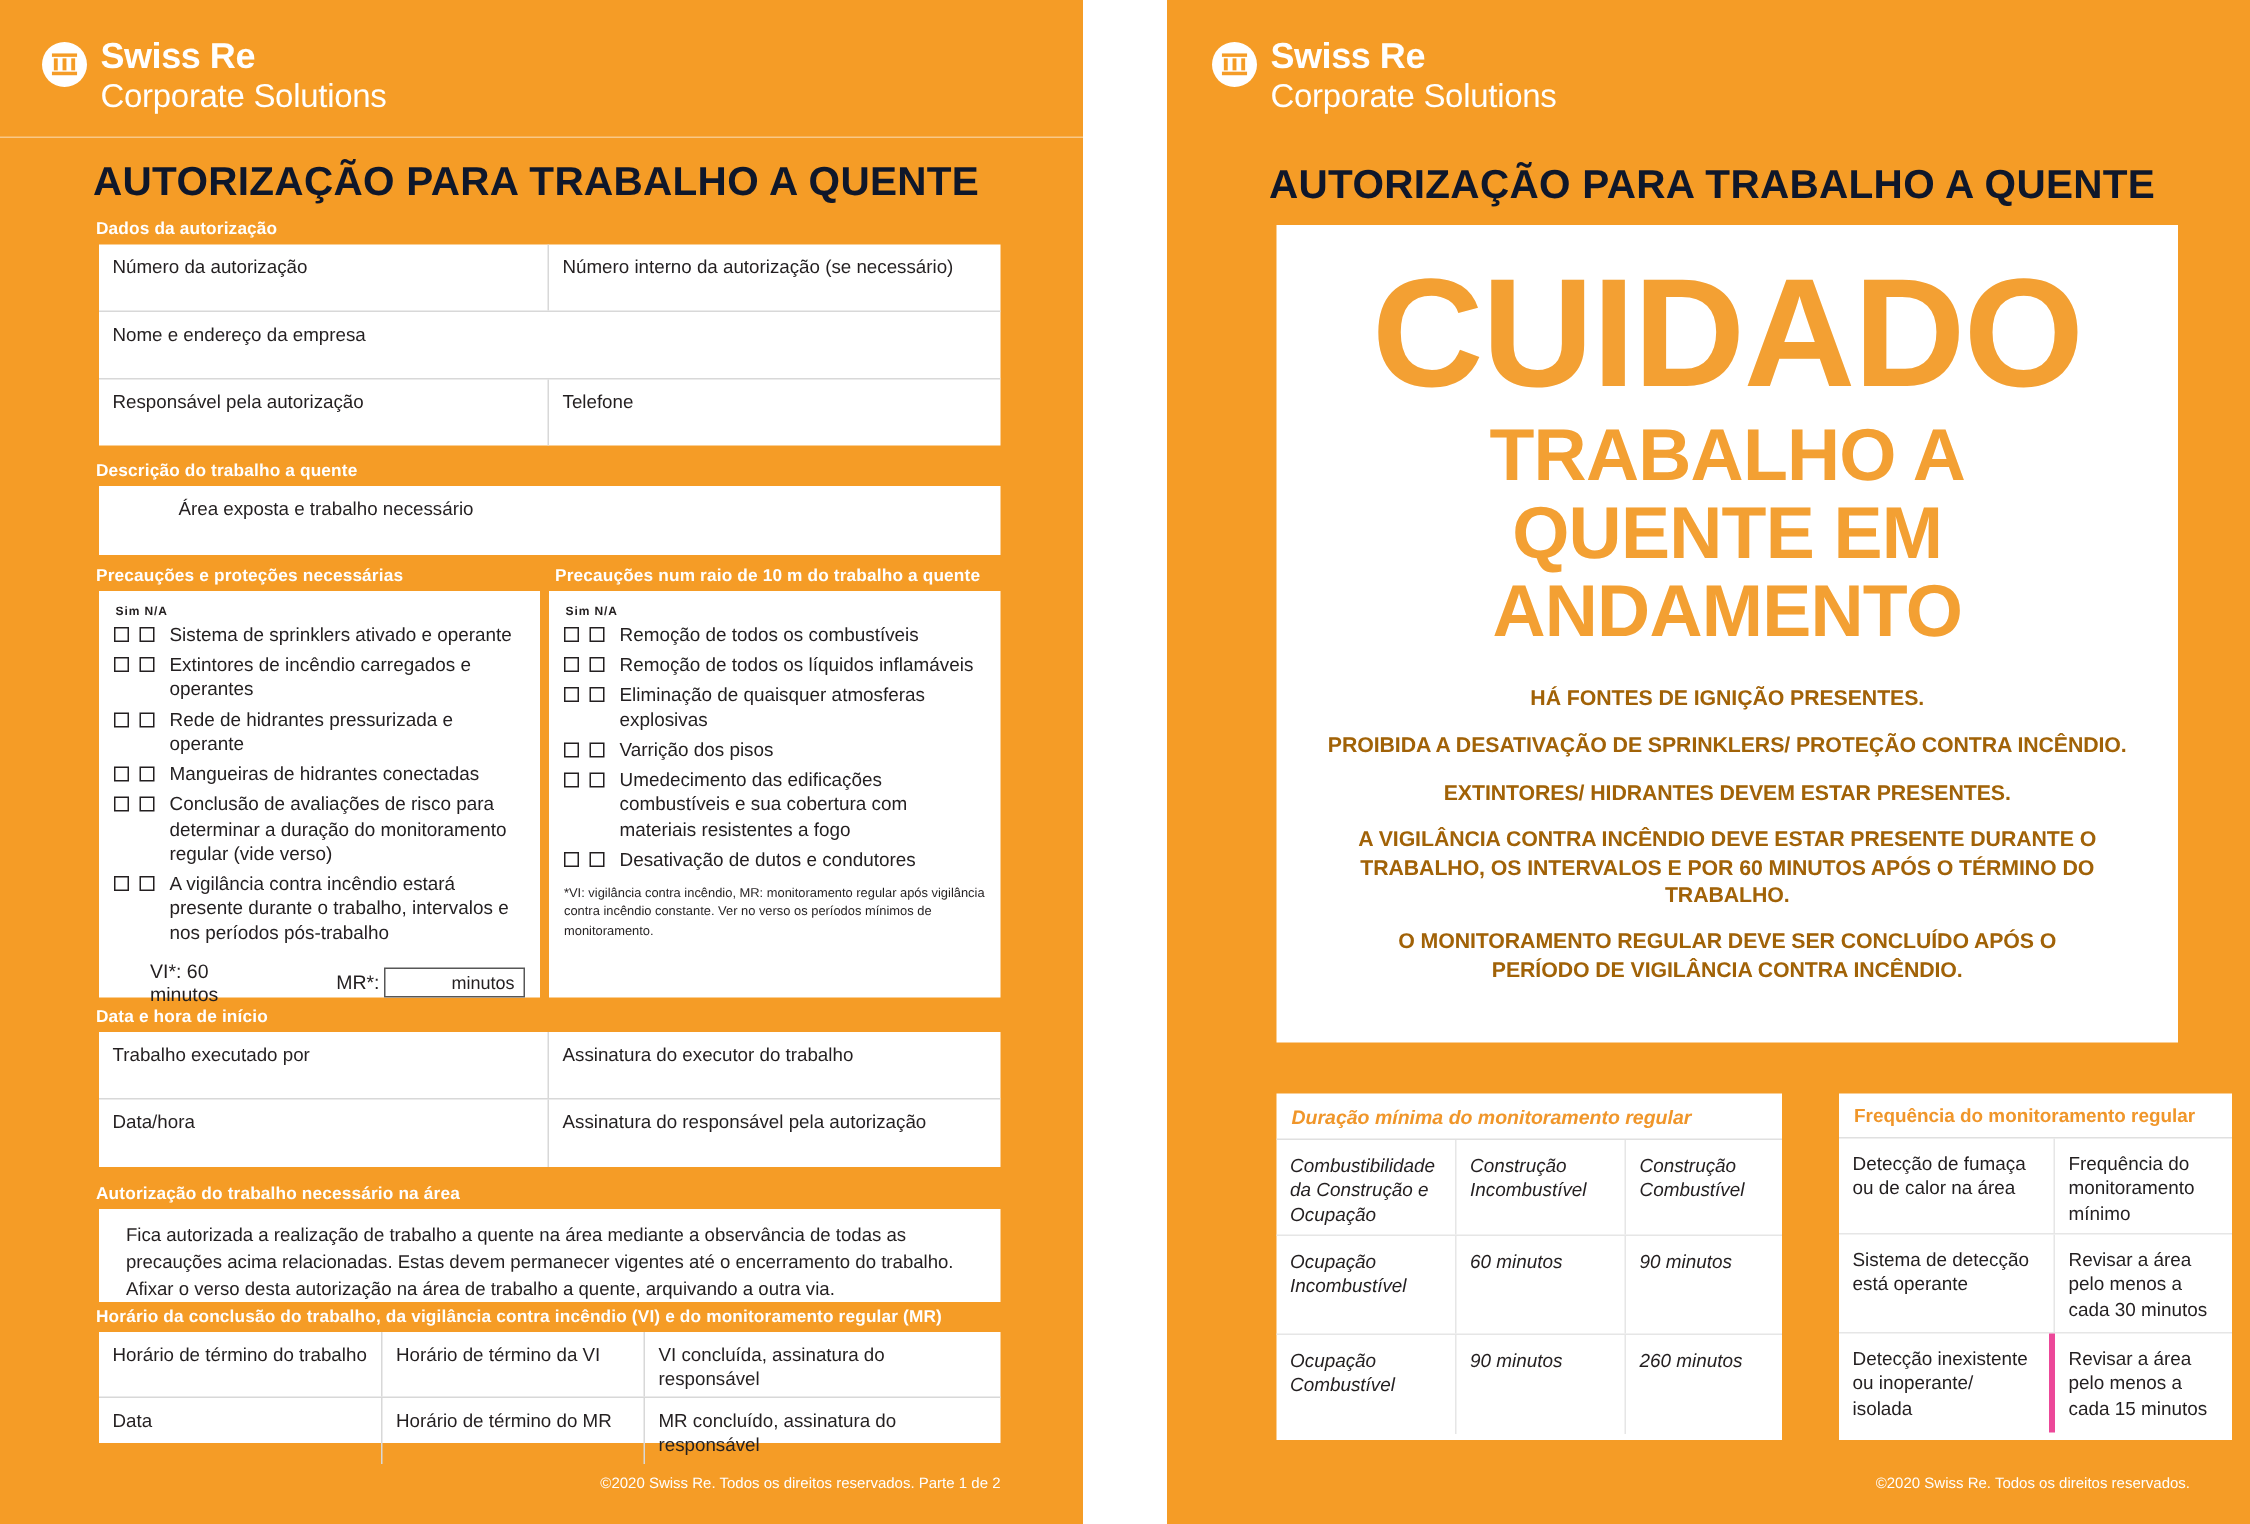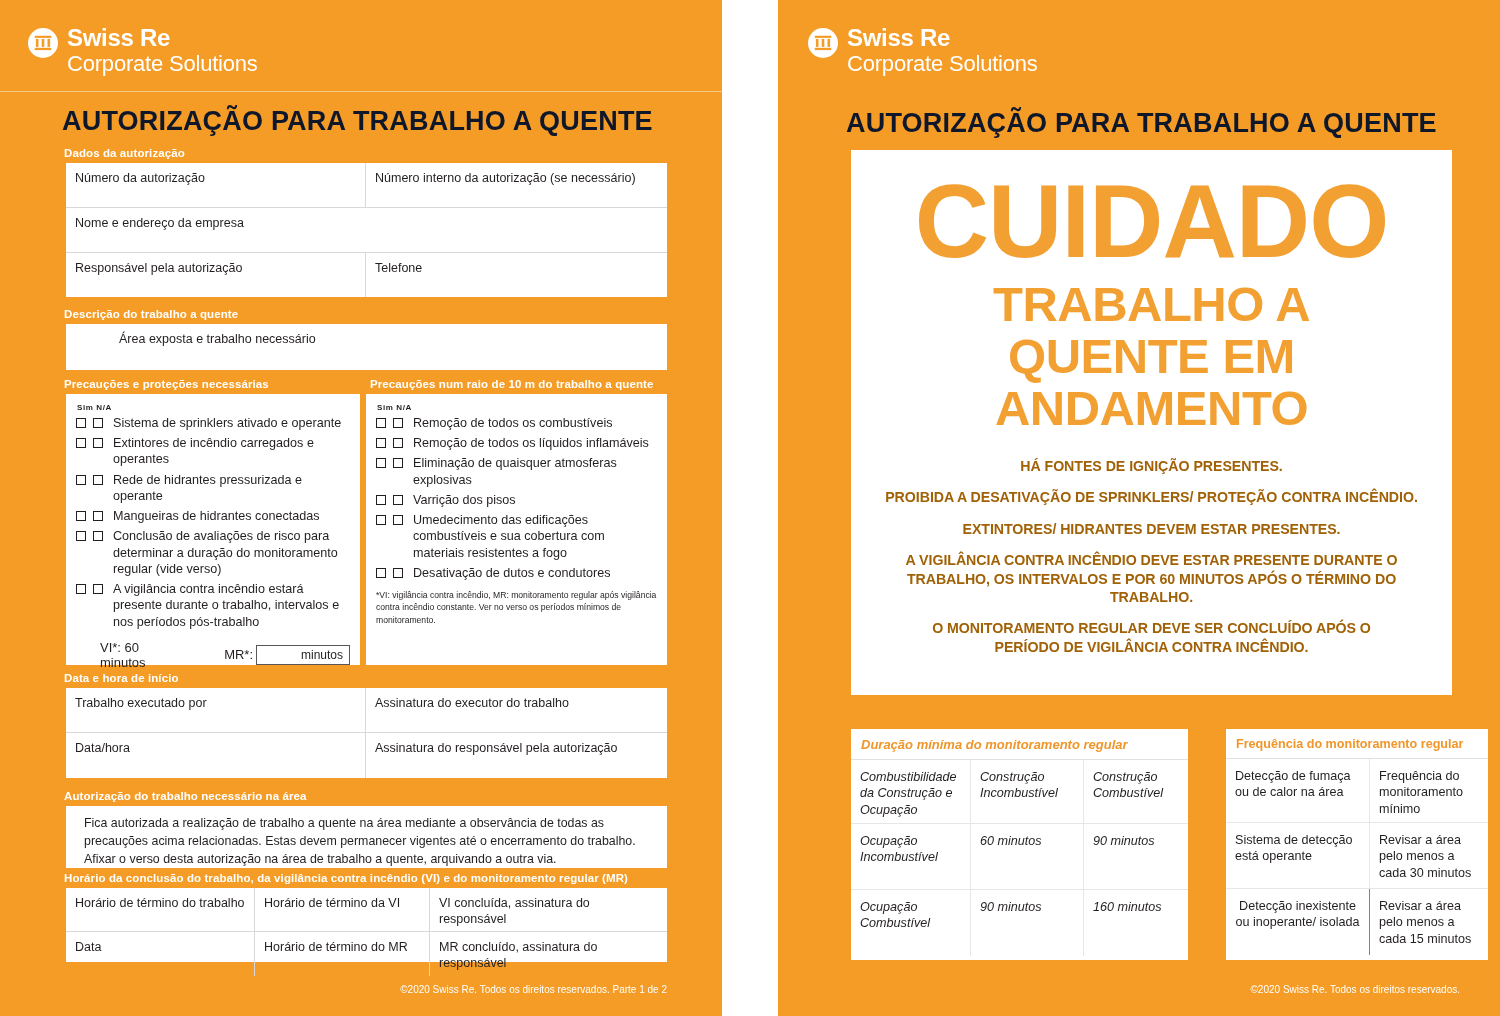--- a/index.html
+++ b/index.html
@@ -321,36 +321,36 @@
         <div class="tcell" style="width:104px;">Construção Combustível</div>
       </div>
       <div class="trow" style="height:65px;border-bottom:1px solid #e6e6e6;">
         <div class="tcell" style="width:120px;border-right:1px solid #e6e6e6;">Ocupação Incombustível</div>
         <div class="tcell" style="width:113px;border-right:1px solid #e6e6e6;">60 minutos</div>
         <div class="tcell" style="width:104px;">90 minutos</div>
       </div>
       <div class="trow" style="height:66px;">
         <div class="tcell" style="width:120px;border-right:1px solid #e6e6e6;">Ocupação Combustível</div>
         <div class="tcell" style="width:113px;border-right:1px solid #e6e6e6;">90 minutos</div>
-        <div class="tcell" style="width:104px;">160 minutos</div>
+        <div class="tcell" style="width:104px;">260 minutos</div>
       </div>
     </div>
 
     <div class="tbl" style="left:412px;top:729px;width:262px;height:231px;margin-left:36px;">
       <div class="tbl-cap" style="font-size:12.6px;">Frequência do monitoramento regular</div>
       <div class="trow" style="height:63px;border-bottom:1px solid #e6e6e6;">
         <div class="tcell" style="width:144px;border-right:1px solid #e6e6e6;">Detecção de fumaça ou de calor na área</div>
         <div class="tcell" style="width:118px;">Frequência do monitoramento mínimo</div>
       </div>
       <div class="trow" style="height:65px;border-bottom:1px solid #e6e6e6;">
         <div class="tcell" style="width:144px;border-right:1px solid #e6e6e6;">Sistema de detecção está operante</div>
         <div class="tcell" style="width:118px;">Revisar a área pelo menos a cada 30 minutos</div>
       </div>
       <div class="trow" style="height:66px;">
-        <div class="tcell" style="width:144px;border-right:1px solid #ec4899;text-align:center;">Detecção inexistente ou inoperante/ isolada</div>
+        <div class="tcell" style="width:144px;border-right:4px solid #ec4899;">Detecção inexistente ou inoperante/ isolada</div>
         <div class="tcell" style="width:118px;">Revisar a área pelo menos a cada 15 minutos</div>
       </div>
     </div>
 
     <div class="copy" style="right:40px;top:984px;">©2020 Swiss Re. Todos os direitos reservados.</div>
   </div>
 
 </div>
 
 </body></html>

